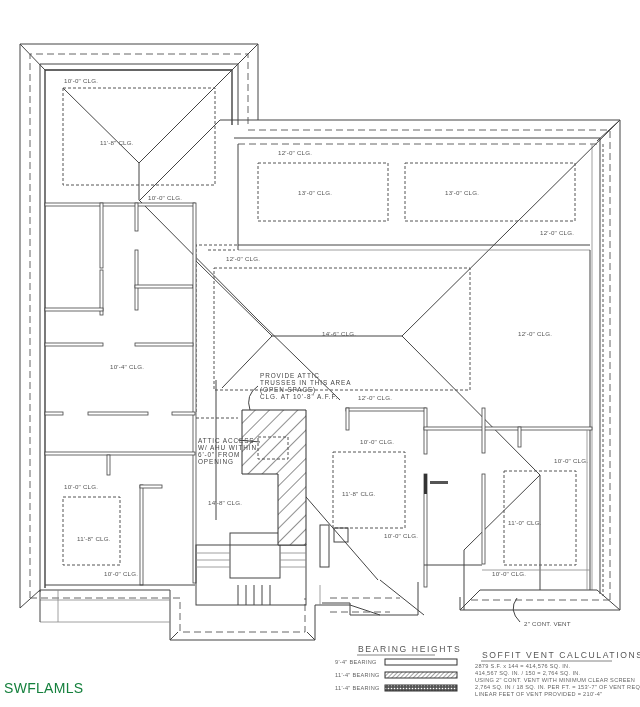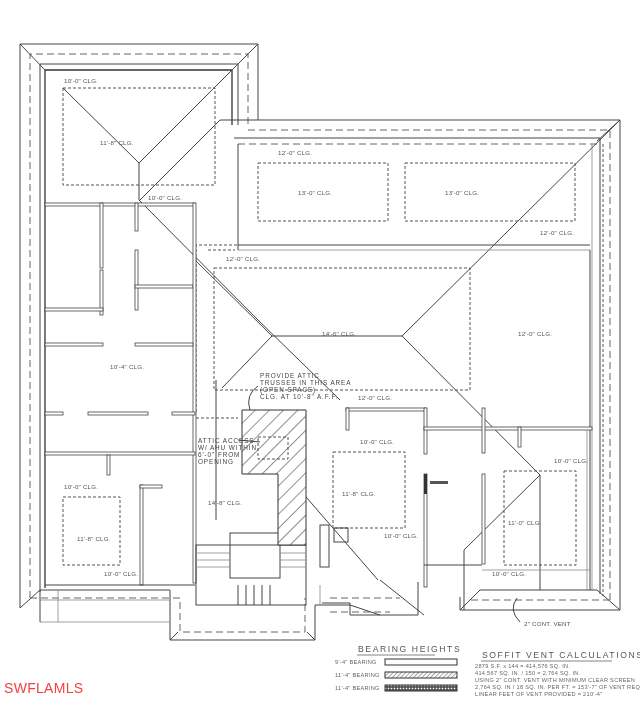--- a/index.html
+++ b/index.html
@@ -9,21 +9,21 @@
   .note { font-family:"Liberation Sans", sans-serif; font-size:6.4px; fill:#444; letter-spacing:0.9px; }
   .head { font-family:"Liberation Sans", sans-serif; font-size:8.6px; fill:#555; letter-spacing:1.6px; }
   .calc { font-family:"Liberation Sans", sans-serif; font-size:5.6px; fill:#666; letter-spacing:0.3px; }
   .ln { stroke:#444; stroke-width:1; fill:none; }
   .ln2 { stroke:#333; stroke-width:1.3; fill:none; }
   .lnl { stroke:#888; stroke-width:0.8; fill:none; }
   .dash { stroke:#666; stroke-width:1; stroke-dasharray:7 4; fill:none; }
   .dashs { stroke:#555; stroke-width:1; stroke-dasharray:3 2; fill:none; }
   .wall { stroke:#444; stroke-width:0.8; fill:#fff; }
   .hatch { fill:url(#hatch); stroke:#333; stroke-width:1; }
-  #watermark { position:absolute; left:4px; top:680px; font-family:"Liberation Sans", sans-serif; font-size:14px; color:#ef4444; letter-spacing:0.3px; }
+  #watermark { position:absolute; left:4px; top:680px; font-family:"Liberation Sans", sans-serif; font-size:14px; color:#15803d; letter-spacing:0.3px; }
 </style>
 </head>
 <body>
 
 <svg id="plan" viewBox="0 0 640 707" xmlns="http://www.w3.org/2000/svg">
   <defs>
     <pattern id="hatch" patternUnits="userSpaceOnUse" width="10" height="10" patternTransform="rotate(45)">
       <rect width="10" height="10" fill="#fff"></rect>
       <line x1="0" y1="0" x2="0" y2="10" stroke="#333" stroke-width="1.1"></line>
     </pattern>

